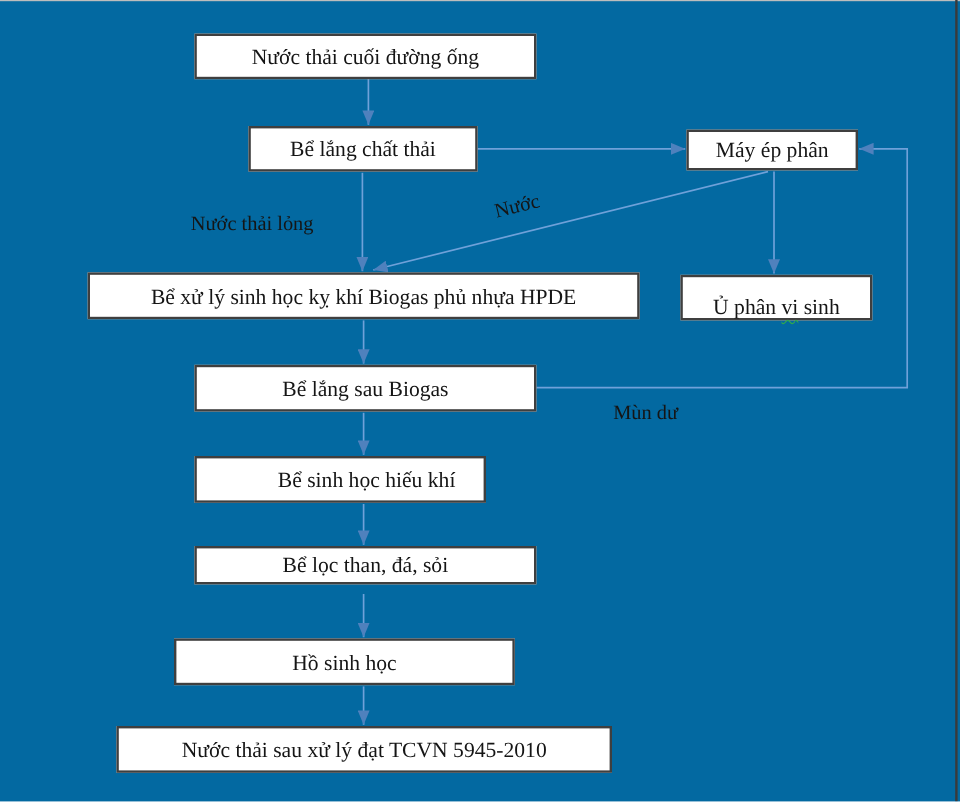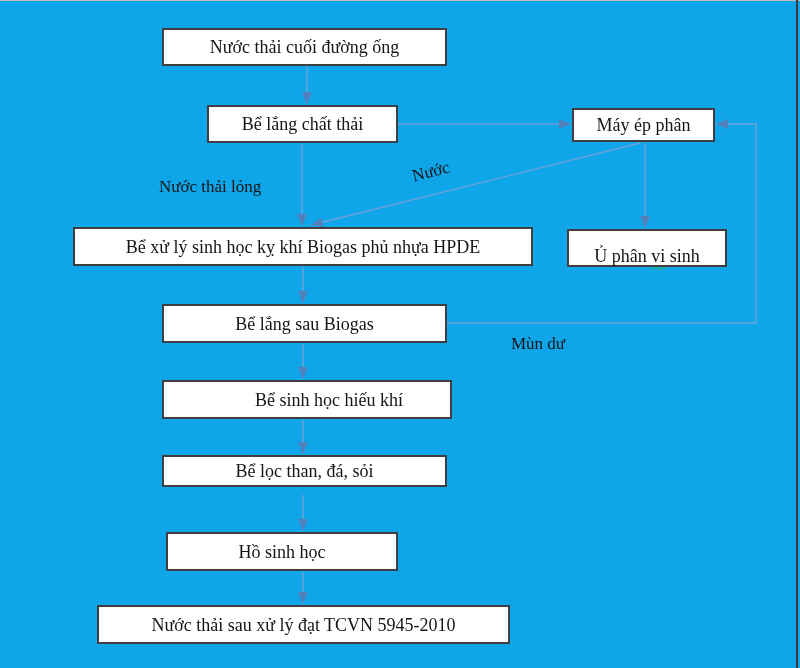--- a/index.html
+++ b/index.html
@@ -4,21 +4,21 @@
 <style>
   html, body {
     margin: 0;
     padding: 0;
     background: #ffffff;
   }
   #canvas {
     position: relative;
     width: 800px;
     height: 668px;
-    background: #0ea5e9;
+    background: #0369a1;
     font-family: "Liberation Serif", "DejaVu Serif", serif;
     color: #151515;
     overflow: hidden;
   }
   .page-border-top {
     position: absolute;
     left: 0; top: 0;
     width: 800px; height: 1px;
     background: #bdbdbd;
   }
@@ -108,25 +108,25 @@
   <div class="node" style="left:572px; top:108px; width:143px; height:34px;">Máy ép phân</div>
 
   <div class="node" style="left:567px; top:229px; width:160px; height:38px;align-items:flex-end;">
     <span class="part">Ủ phân </span>
       <span class="part squiggle">vi</span>
       <span class="part"> sinh</span>
   </div>
 
   <div class="node" style="left:162px; top:304px; width:285px; height:39px;">Bể lắng sau Biogas</div>
 
-  <div class="node" style="left:162px; top:380px; width:290px; height:39px;padding-left:44px;">Bể sinh học hiếu khí</div>
+  <div class="node" style="left:162px; top:380px; width:243px; height:39px;padding-left:44px;">Bể sinh học hiếu khí</div>
 
   <div class="node" style="left:162px; top:455px; width:285px; height:32px;">Bể lọc than, đá, sỏi</div>
 
-  <div class="node" style="left:166px; top:532px; width:232px; height:39px;">Hồ sinh học</div>
+  <div class="node" style="left:145px; top:532px; width:284px; height:39px;">Hồ sinh học</div>
 
   <div class="node" style="left:97px;  top:605px; width:413px; height:39px;text-align:center;">Nước thải sau xử lý đạt TCVN 5945-2010</div>
 
   <div class="edge-label" style="left:159px; top:177px;">Nước thải lỏng</div>
 
   <div class="edge-label" id="label-water" style="left:412px; top:162px;">Nước</div>
 
   <div class="edge-label" style="left:511px; top:334px;">Mùn dư</div>
 
 </div>

